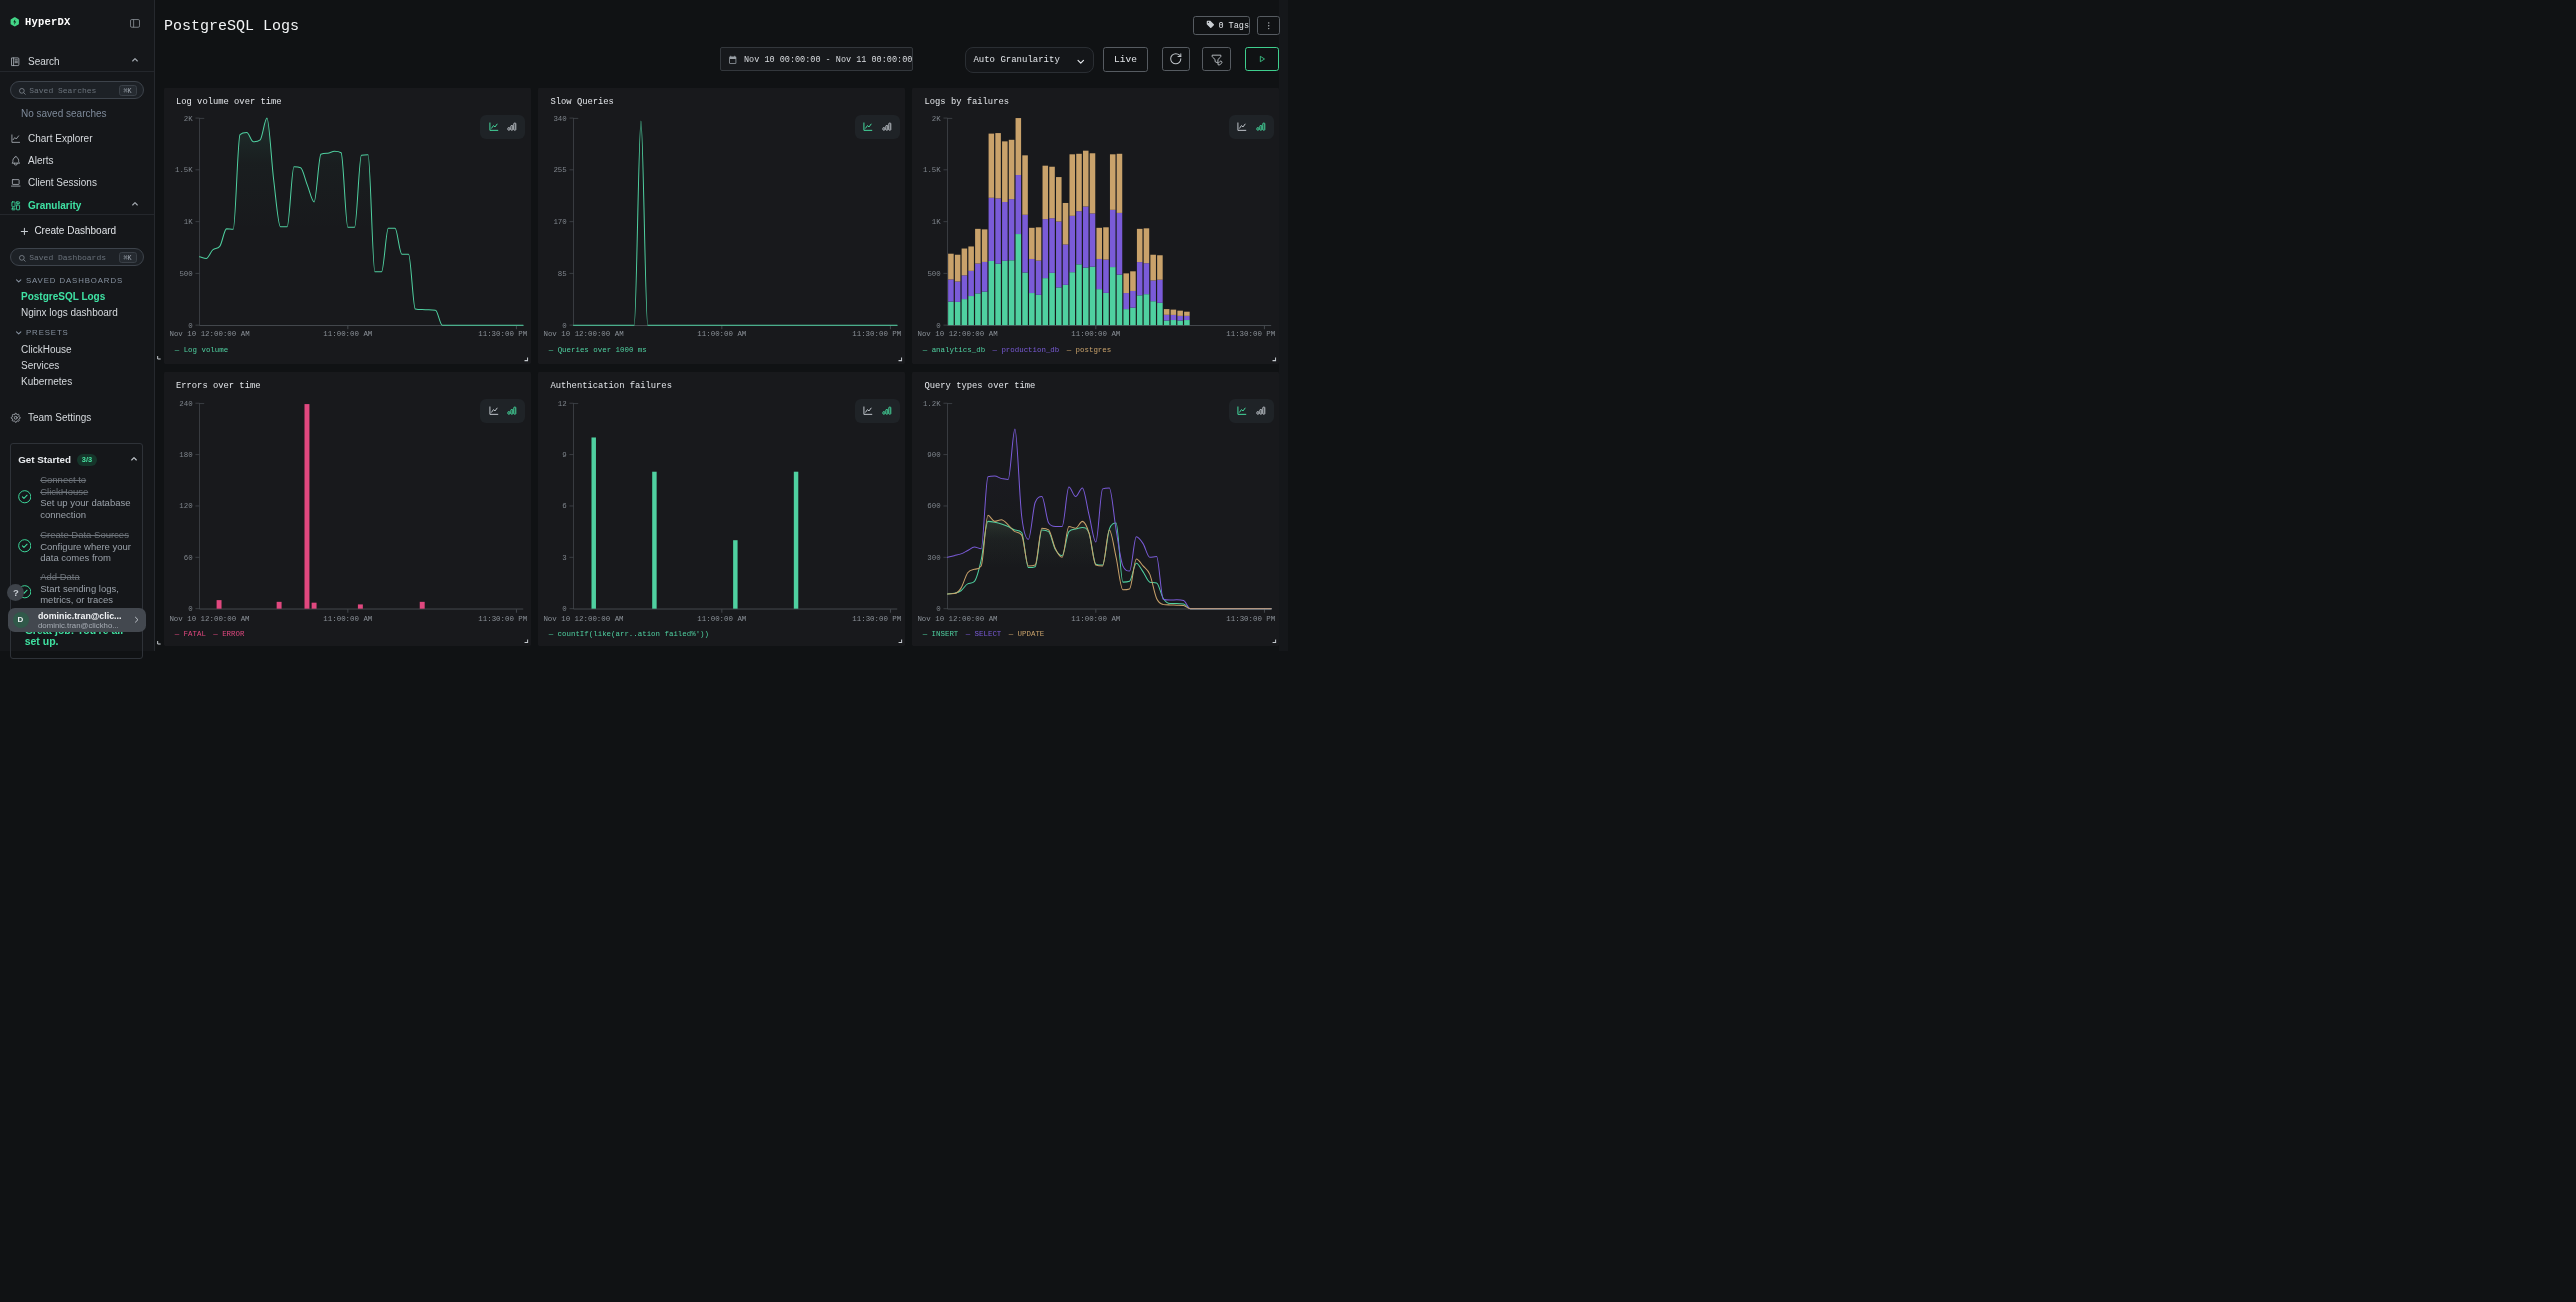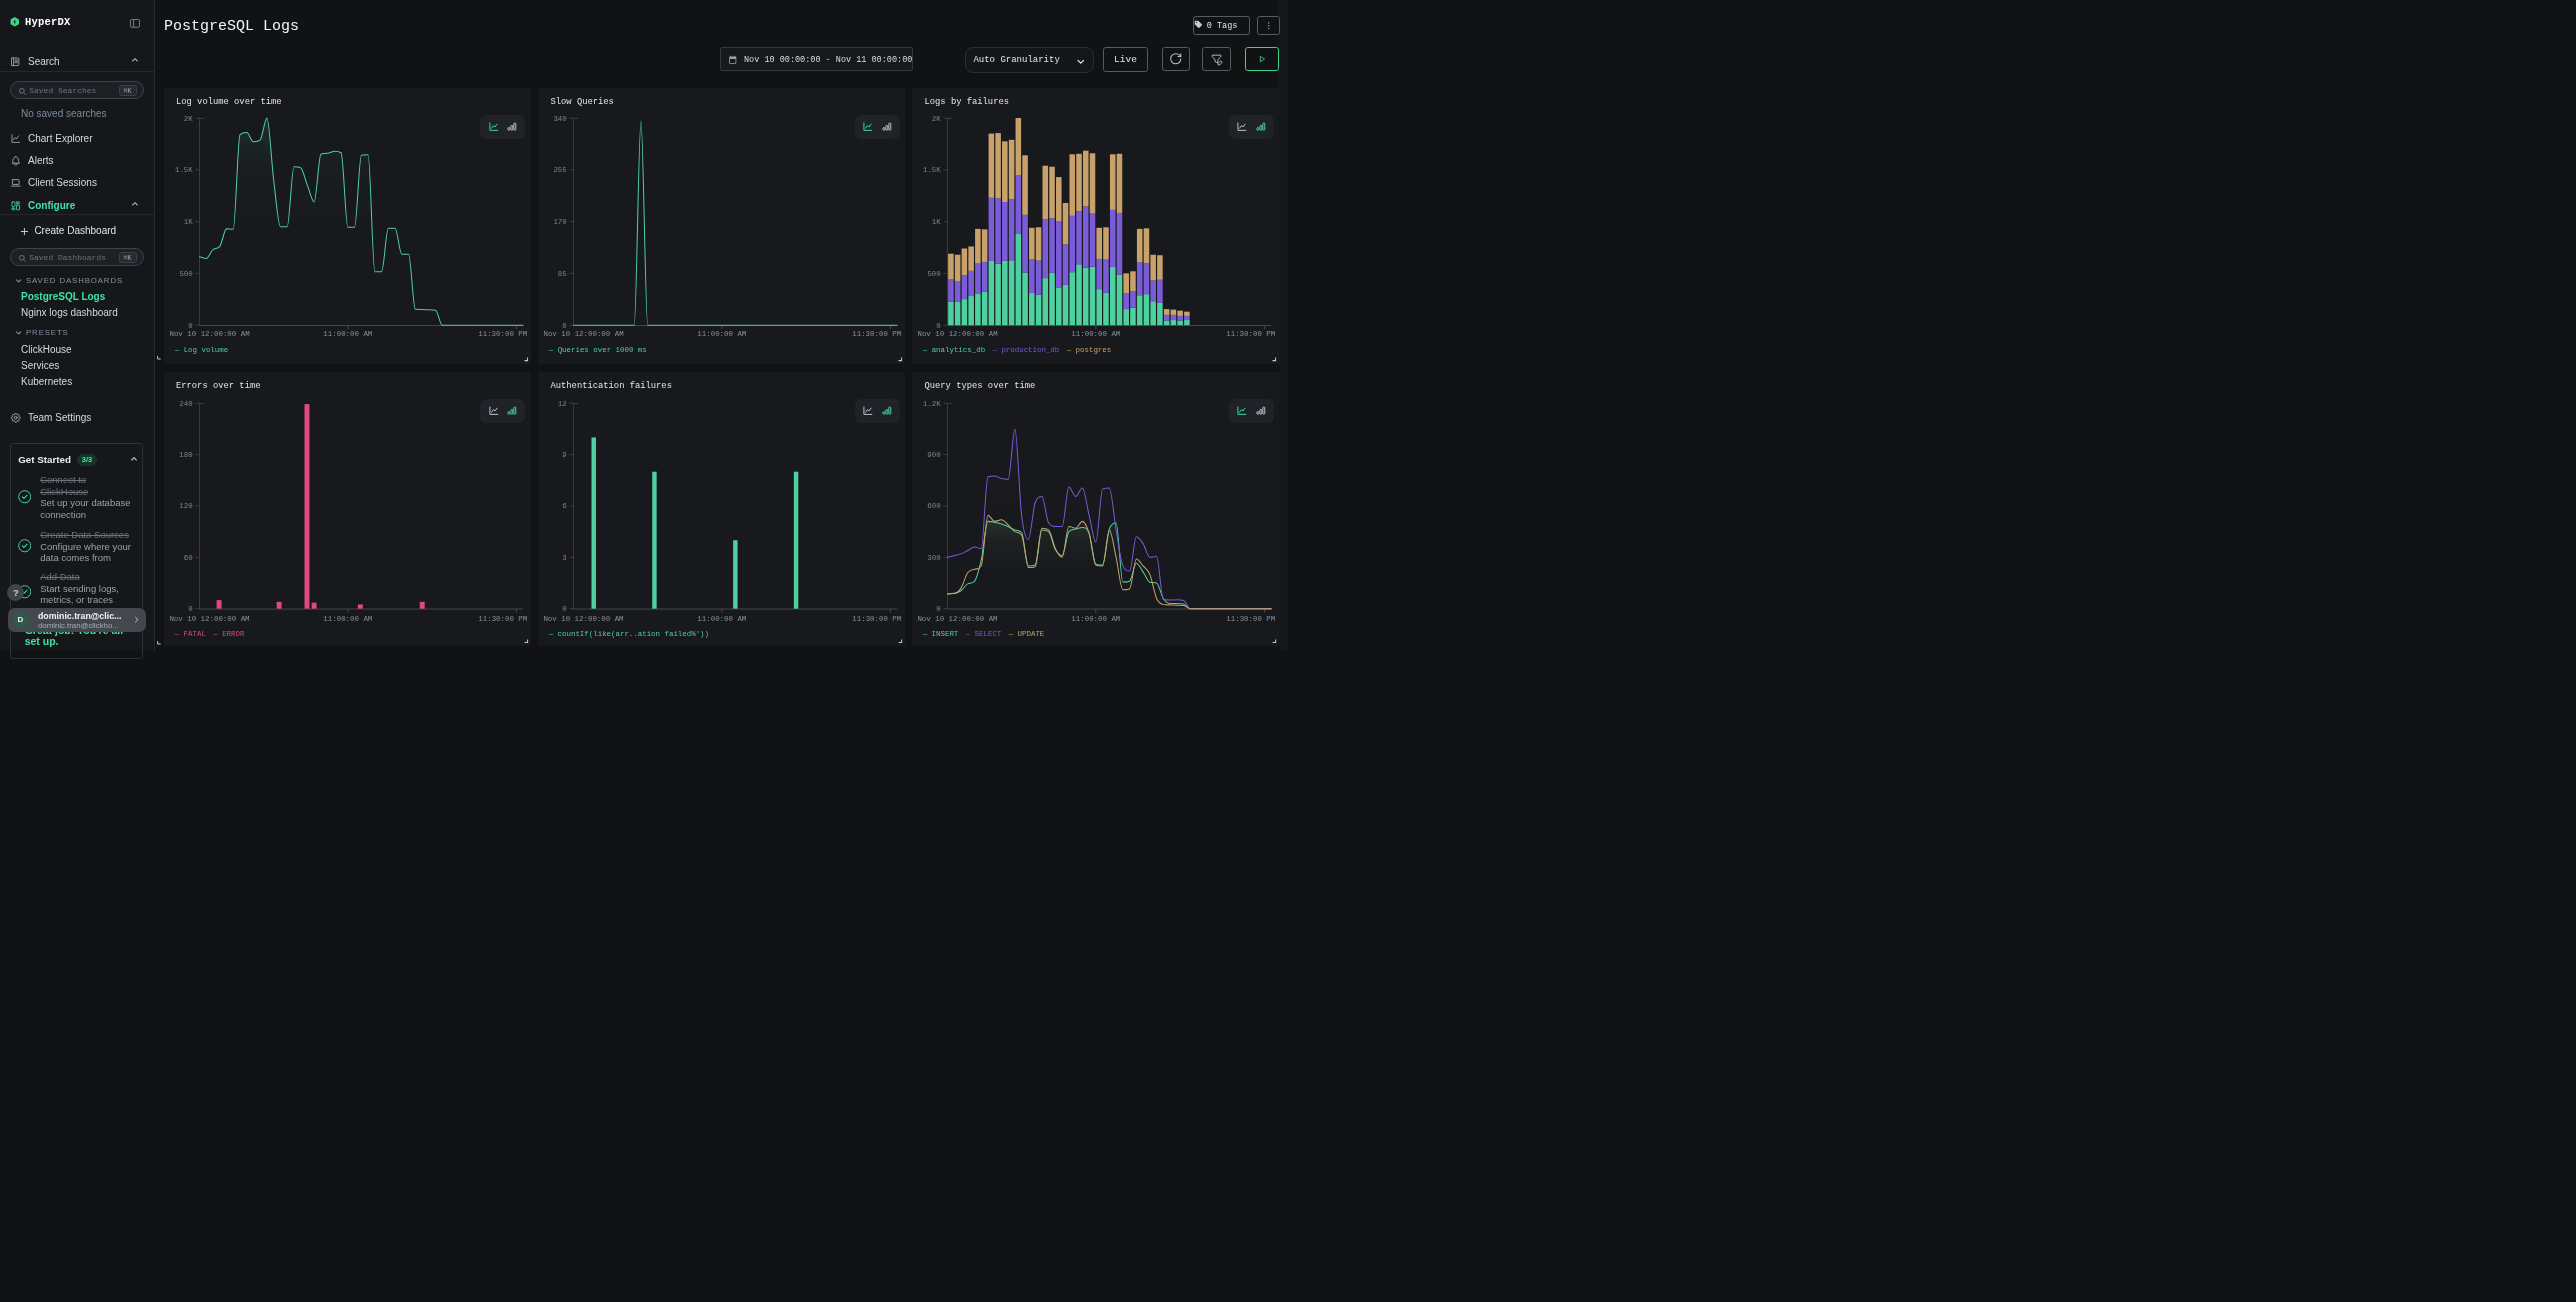--- a/index.html
+++ b/index.html
@@ -28,21 +28,21 @@
 .gratz{position:absolute;left:13.5px;top:181px;width:122px;font-size:10.5px;font-weight:bold;color:#3FE0A0;line-height:11px}
 .help{position:absolute;left:7.4px;top:584px;width:17px;height:17px;border-radius:50%;background:#3E434A;color:#C9CED4;font-size:9.5px;font-weight:bold;text-align:center;line-height:17px}
 .userchip{position:absolute;left:8px;top:608px;width:138px;height:24px;background:#43484F;border-radius:6.8px}
 .avatar{position:absolute;left:4.5px;top:3.9px;width:16px;height:16px;border-radius:50%;background:#31594A;color:#EDF1F3;font-weight:bold;font-size:8px;text-align:center;line-height:16px}
 .uline1{position:absolute;left:30px;top:3px;font-size:8.8px;font-weight:bold;color:#F2F4F6}
 .uline2{position:absolute;left:30px;top:12.5px;font-size:7.8px;color:#A7ADB5}
 .main{position:absolute;left:155px;top:0;width:1133px;height:651px}
 .main > *{position:absolute}
 .title{left:9px;top:17.6px;font-family:"Liberation Mono", monospace;font-size:15px;color:#F2F4F6}
 .btn{border:0.7px solid #565B61;border-radius:2.7px;font-family:"Liberation Mono", monospace;color:#E3E6EA}
-.tagsbtn{left:1038px;top:15.7px;width:57px;height:19px;font-size:8.5px;line-height:18px;text-align:left}
+.tagsbtn{left:1038px;top:15.7px;width:57px;height:19px;font-size:8.5px;line-height:18px;text-align:right}
 .tagsbtn svg{vertical-align:-1.4px;margin-right:4px}
 .dotsbtn{left:1102px;top:15.7px;width:22.5px;height:19px;text-align:center;line-height:18px}
 .dotsbtn svg{vertical-align:middle}
 .searchbox{left:9.5px;top:47px;width:533px;height:26px;background:#16181B;border:0.7px solid #363C42;border-radius:2px}
 .sph{position:absolute;left:7.4px;top:7.4px;font-family:"Liberation Mono", monospace;font-size:8.8px;color:#565D65}
 .sqlluc{position:absolute;right:6px;top:7.4px;font-family:"Liberation Mono", monospace;font-size:8.8px}
 .datebox{left:565px;top:47px;width:193px;height:24px;background:#17191C;border:0.7px solid #33373C;border-radius:2px;font-family:"Liberation Mono", monospace;font-size:8.8px;color:#D9DCE0}
 .datebox svg{position:absolute;left:6.8px;top:7px}
 .datebox span{position:absolute;left:23px;top:6.8px;white-space:nowrap;font-size:8.5px}
 .granbox{left:810px;top:47px;width:129px;height:26px;background:#141619;border:0.7px solid #2A2E33;border-radius:8px;font-family:"Liberation Mono", monospace;font-size:9px;color:#E3E6EA}
@@ -112,21 +112,21 @@
         </svg></span>
       <span class="nlabel ">Client Sessions</span>
     </div>
     <div class="navrow" style="top:198px">
       <span class="nicon"><svg width="11.5" height="11.5" viewBox="0 0 24 24" fill="none" stroke="#3FE3A4" stroke-width="1.7" stroke-linecap="round" stroke-linejoin="round">
           <rect x="4" y="4" width="6.5" height="10" rx="1"></rect>
           <rect x="4" y="17" width="6.5" height="3.5" rx="1"></rect>
           <rect x="13.5" y="4" width="6.5" height="3.5" rx="1"></rect>
           <rect x="13.5" y="10.5" width="6.5" height="10" rx="1"></rect>
         </svg></span>
-      <span class="nlabel green bold">Configure</span>
+      <span class="nlabel green bold">Granularity</span>
       <svg style="position:absolute;left:131px;top:2.2px" width="8" height="8" viewBox="0 0 12 12" fill="none" stroke="#A6ACB3" stroke-width="1.7" stroke-linecap="round" stroke-linejoin="round">
         <path d="M2.5 7.5l3.5-3.5 3.5 3.5"></path>
       </svg>
     </div>
     <div class="divider" style="top:214px"></div>
     <div class="createrow"><svg width="8.8" height="8.8" viewBox="0 0 14 14" stroke="#C7CCD2" stroke-width="1.6" stroke-linecap="round">
         <path d="M7 2v10M2 7h10"></path>
       </svg><span>Create Dashboard</span></div>
     <div class="pill" style="top:248px">
       <span class="pmag"><svg width="8.8" height="8.8" viewBox="0 0 24 24" fill="none" stroke="#8B9199" stroke-width="2">

